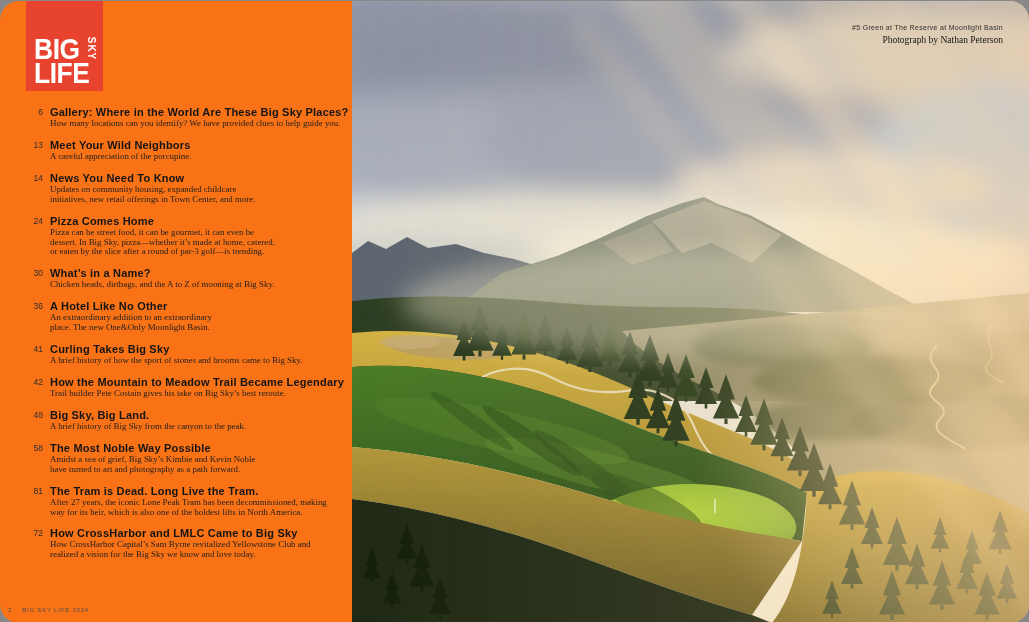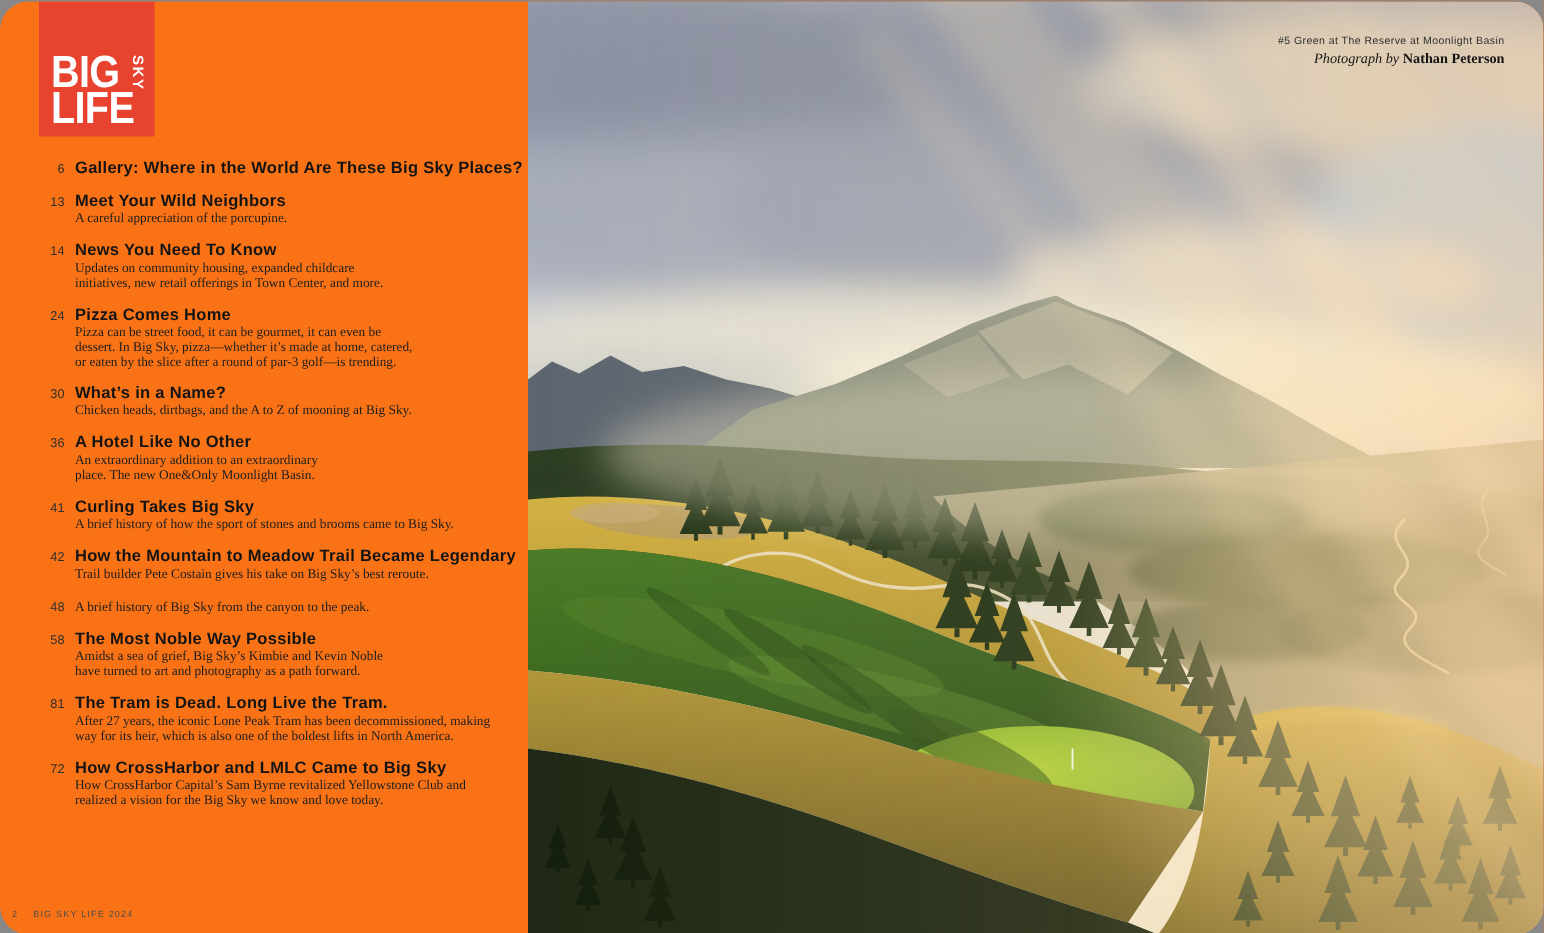--- a/index.html
+++ b/index.html
@@ -27,38 +27,39 @@
   
   .footer { position:absolute; left:8px; bottom:10px; font-size:6px; letter-spacing:0.8px;
     color:#4d4d4d; display:flex; }
   .footer .num { margin-right:10px; }
   
   .photo { position:absolute; left:352px; top:0; width:677px; height:622px; }
   .photo svg { display:block; }
   .photo-caption { position:absolute; top:23px; right:26px; text-align:right; }
   .caption-line1 { font-size:7px; letter-spacing:0.3px; color:#2e2e2e; margin-bottom:3.5px; }
   .caption-line2 { font-family:"Liberation Serif", serif; font-size:9.5px; color:#141414; }
-  .credit-prefix { font-style:italic; }
-  .credit-name { font-weight:700; }
+  .credit-prefix { }
+  .credit-name { font-weight:400; }
 </style>
 </head>
 <body>
 
 <div class="page">
 
   <div class="logo">
     <div class="logo-word"><span>BIG</span><br><span>LIFE</span></div>
     <div class="logo-sky">SKY</div>
   </div>
 
   <div class="toc">
     <div class="toc-entry">
       <div class="entry-num">6</div>
       <div>
         <div class="entry-title">Gallery: Where in the World Are These Big Sky Places?</div>
+        <div class="entry-desc">How many locations can you identify? We have provided clues to help guide you.</div>
       </div>
     </div>
 
     <div class="toc-entry">
       <div class="entry-num">13</div>
       <div>
         <div class="entry-title">Meet Your Wild Neighbors</div>
         <div class="entry-desc">A careful appreciation of the porcupine.</div>
       </div>
     </div>
@@ -112,20 +113,21 @@
       <div class="entry-num">42</div>
       <div>
         <div class="entry-title">How the Mountain to Meadow Trail Became Legendary</div>
         <div class="entry-desc">Trail builder Pete Costain gives his take on Big Sky’s best reroute.</div>
       </div>
     </div>
 
     <div class="toc-entry">
       <div class="entry-num">48</div>
       <div>
+        <div class="entry-title">Big Sky, Big Land.</div>
         <div class="entry-desc">A brief history of Big Sky from the canyon to the peak.</div>
       </div>
     </div>
 
     <div class="toc-entry">
       <div class="entry-num">58</div>
       <div>
         <div class="entry-title">The Most Noble Way Possible</div>
         <div class="entry-desc">Amidst a sea of grief, Big Sky’s Kimbie and Kevin Noble
 have turned to art and photography as a path forward.</div>

